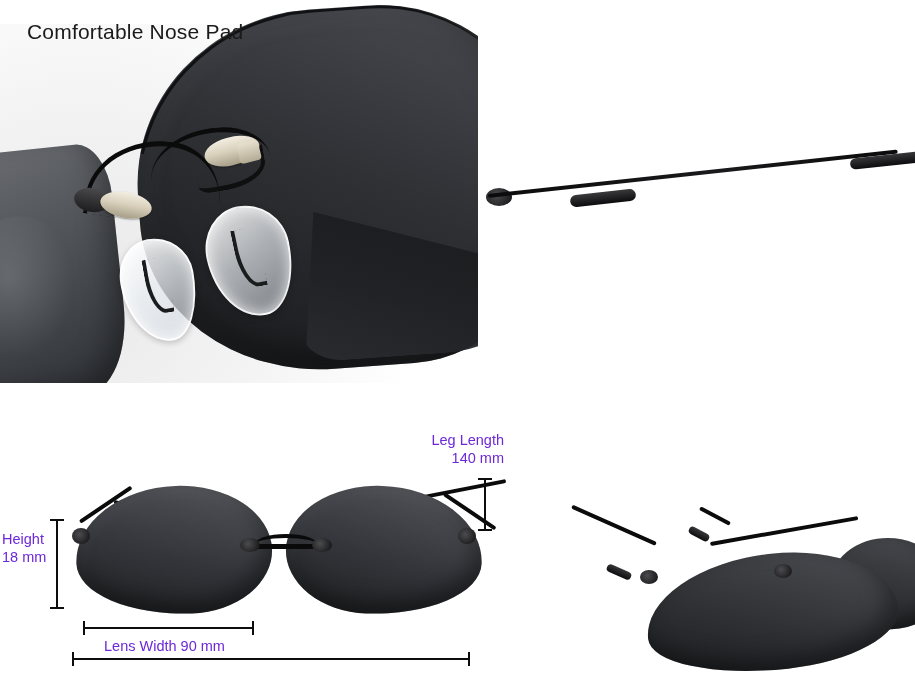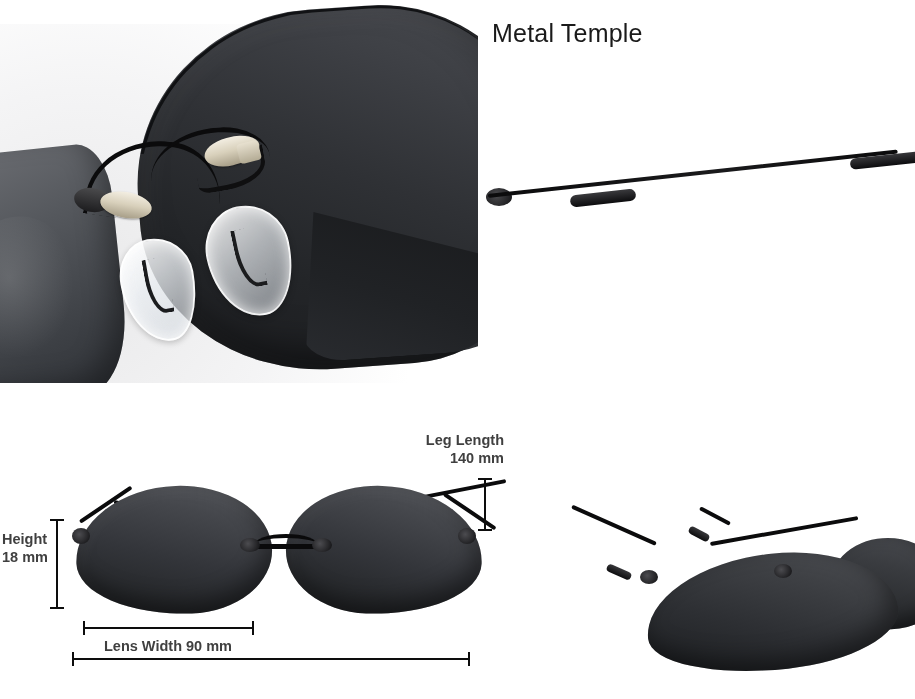--- a/index.html
+++ b/index.html
@@ -11,21 +11,21 @@
     position:relative;
     overflow:hidden;
   }
   .stage{position:absolute;left:0;top:0;width:915px;height:699px;}
 
   
   .label{position:absolute;white-space:pre;color:#1a1a1a;}
   #lbl-nose-pad{left:27px;top:20px;font-size:21px;letter-spacing:.2px;}
   #lbl-metal-temple{left:492px;top:19px;font-size:25px;letter-spacing:.2px;}
 
-  .dim-label{position:absolute;font-size:14.5px;font-weight:bold;color:#404040;
+  .dim-label{position:absolute;font-size:14.5px;font-weight:normal;color:#6d28d9;
              line-height:18px;white-space:pre;}
   #lbl-leg{left:409px;top:431px;text-align:right;width:95px;}
   #lbl-height{left:2px;top:530px;text-align:left;width:56px;}
   #lbl-lens-w{left:104px;top:637px;}
   #lbl-frame-w{left:190px;top:674px;}
 
   
   .rule-v{position:absolute;width:2px;background:#0d0d0d;}
   .rule-h{position:absolute;height:2px;background:#0d0d0d;}
   .cap-h{position:absolute;width:14px;height:2px;background:#0d0d0d;}
@@ -214,21 +214,21 @@
     <div id="pad-left-hook"></div>
   </div>
 
   <div class="photo" id="temple-wrap">
     <div id="temple-joint"></div>
     <div id="temple-bar"></div>
     <div id="temple-hinge"></div>
     <div id="temple-tip"></div>
   </div>
 
-  <div class="label" id="lbl-metal-temple">Metal Temple</div>
+  <div class="label" id="lbl-nose-pad">Comfortable Nose Pad</div>
 
   <div class="photo" id="photo-front">
     <div class="templeF" id="templeF-l1"></div>
     <div class="templeF" id="templeF-l2"></div>
     <div class="templeF" id="templeF-r1"></div>
     <div class="templeF" id="templeF-r2"></div>
     <div class="lensF" id="lensF-left"></div>
     <div class="lensF" id="lensF-right"></div>
     <div id="bridgeF-arc"></div>
     <div id="bridgeF"></div>

